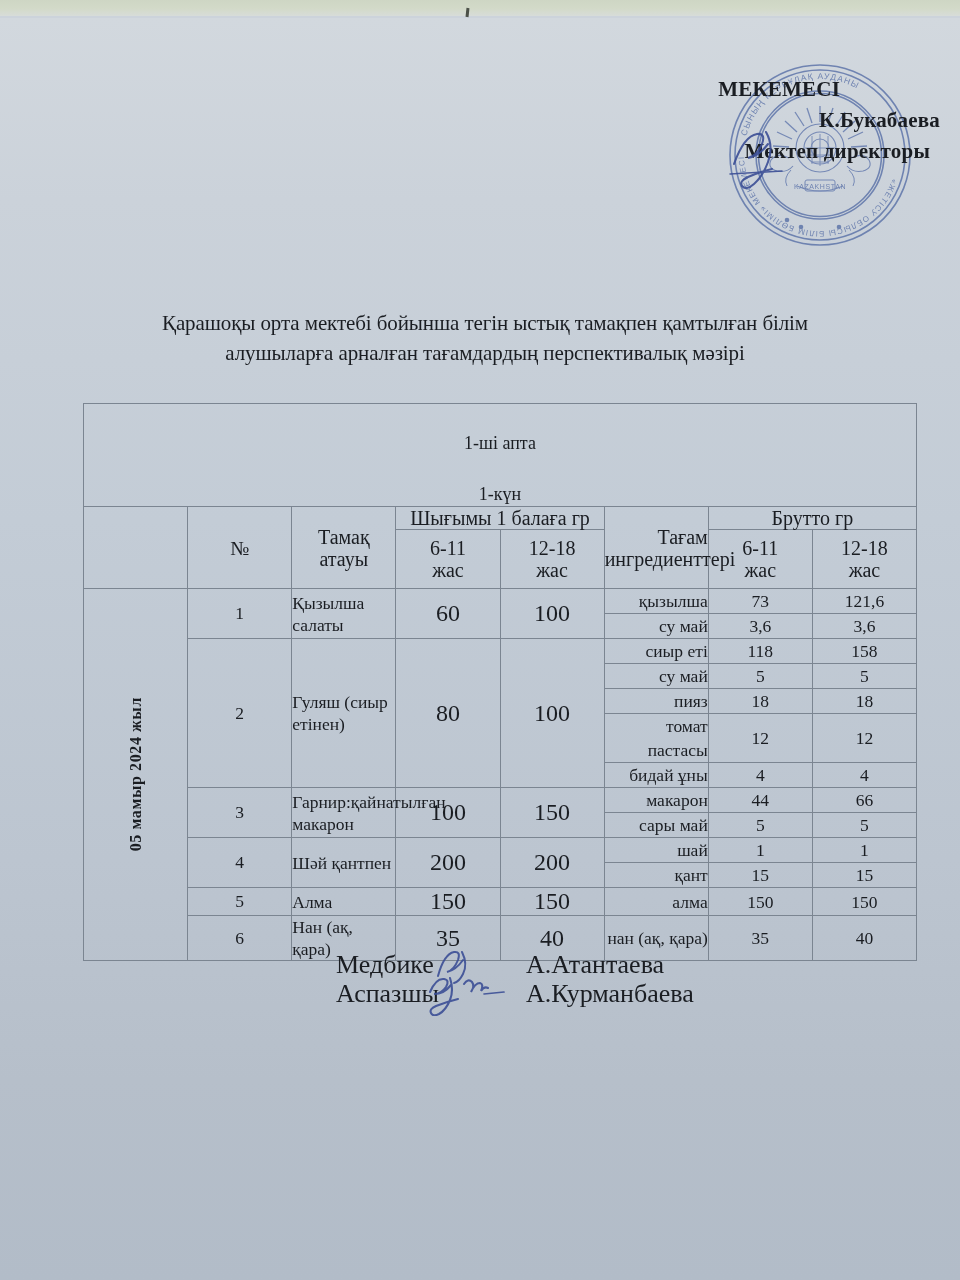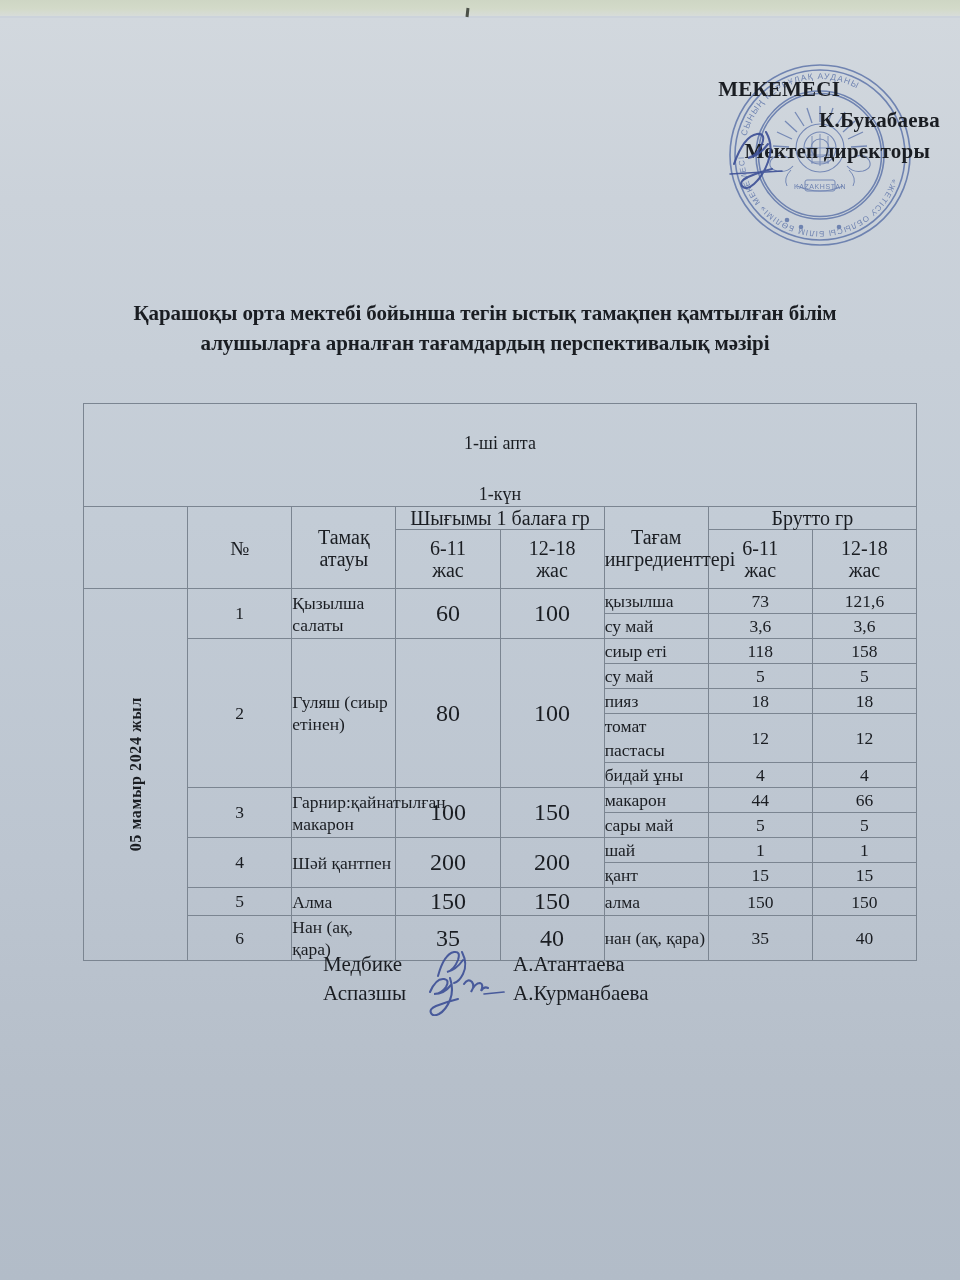--- a/index.html
+++ b/index.html
@@ -73,24 +73,24 @@
     position: absolute;
     left: 726px; top: 118px;
     width: 96px; height: 78px;
     z-index: 4;
     opacity: .9;
   }
 
   
   #doc-title {
     position: absolute;
-    left: 90px; top: 298px;
+    left: 90px; top: 308px;
     width: 790px;
     text-align: center;
-    font-weight: bold;
+    font-weight: normal;
     font-size: 21px;
     line-height: 30px;
     letter-spacing: -.1px;
   }
   #doc-title .t-line { display: block; }
 
   
   #menu-table {
     position: absolute;
     left: 83px; top: 403px;
@@ -120,21 +120,21 @@
     line-height: 23px;
     text-align: center;
   }
   .wk-head .wk-l { display: block; margin-top: 28px; }
 
   .c-date   { width: 32px; }
   .c-no     { width: 30px; text-align: center; }
   .c-dish   { width: 185px; }
   .c-o1     { width: 72px;  text-align: center; }
   .c-o2     { width: 112px; text-align: center; }
-  .c-ing    { width: 152px; }
+  .c-ing    { width: 152px; text-align: right; }
   .c-b1     { width: 72px;  text-align: center; }
   .c-b2     { width: 75px;  text-align: center; }
 
   .dish-cell {
     padding: 3px 0 0 8px;
     font-size: 17.5px;
     line-height: 22px;
     vertical-align: top;
   }
   .num-cell {
@@ -175,22 +175,22 @@
     font-weight: bold;
     font-size: 16px;
     letter-spacing: .6px;
     white-space: nowrap;
     margin: 0 auto;
   }
 
   
   #footer {
     position: absolute;
-    left: 323px; top: 950px;
-    font-size: 21px;
+    left: 336px; top: 950px;
+    font-size: 26px;
     line-height: 29px;
   }
   .sig-row {
     display: flex;
     align-items: baseline;
     white-space: nowrap;
   }
   .sig-role { width: 112px; }
   .sig-gap  { width: 78px; }
   .sig-name { }

